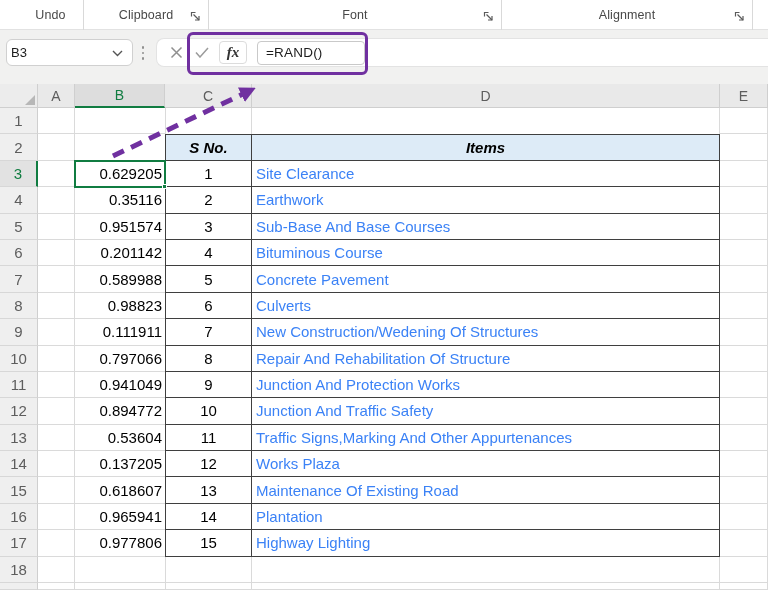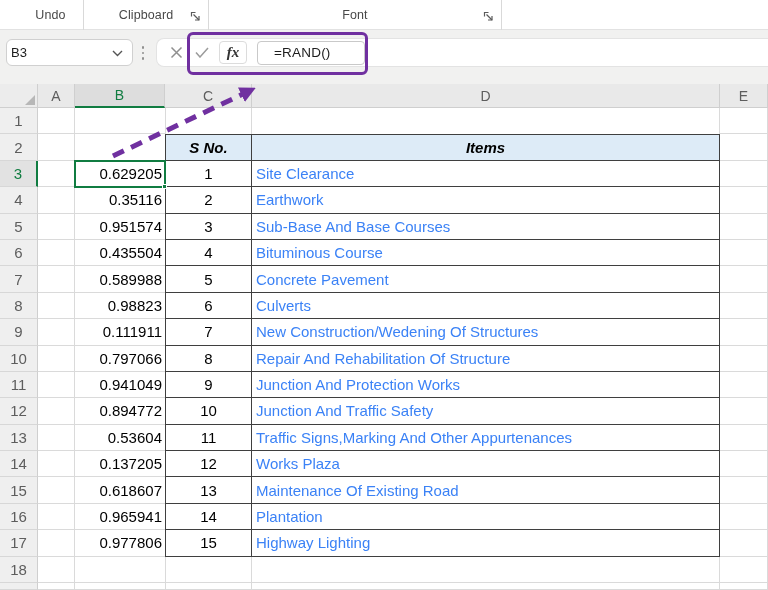--- a/index.html
+++ b/index.html
@@ -34,21 +34,21 @@
   .fbar { position:absolute; left:156px; top:8px; right:0; height:29px;
     background:#fff; border:1px solid #e3e3e3; border-right:none;
     border-radius:8px 0 0 8px; display:flex; align-items:center; }
   .fico { width:26px; height:23px; display:flex; align-items:center; justify-content:center; }
   .fico.cancel { margin-left:6px; }
   .fico.fx { border:1px solid #dcdcdc; border-radius:4px; margin-left:4px;
     font-family:"Liberation Serif", serif; font-style:italic; font-weight:600;
     font-size:15px; color:#333; width:28px; }
   .finput { margin-left:10px; width:108px; height:24px; background:#fff;
     border:1px solid #c9c9c9; border-radius:4px; font-size:13.5px; color:#1d1d1d;
-    display:flex; align-items:center; padding-left:16px; letter-spacing:.2px; }
+    display:flex; align-items:center; padding-left:8px; letter-spacing:.2px; }
 
   
   .hlbox { position:absolute; left:187px; top:2px; width:181px; height:43px;
     border:3px solid #7030A0; border-radius:6px; z-index:40; }
 
   
   .grid { position:absolute; left:0; top:84px; width:768px; height:506px; background:#fff; }
   table.sheet { border-collapse:separate; border-spacing:0; table-layout:fixed; width:768px; }
   .sheet th, .sheet td { padding:0; vertical-align:middle; font-size:15px;
     overflow:hidden; white-space:nowrap; }
@@ -103,20 +103,28 @@
       </svg>
     </div>
     <div class="rgroup g-font">
       <span class="glabel">Font</span>
       <svg class="launcher" viewBox="0 0 11 11" fill="none" stroke="#5a5a5a" stroke-width="1.2">
         <path d="M1.5 5.5 V1.5 H5.5"></path>
           <path d="M3.5 3.5 L9 9"></path>
           <path d="M9 5 V9 H5"></path>
       </svg>
     </div>
+    <div class="rgroup g-alignment">
+      <span class="glabel">Alignment</span>
+      <svg class="launcher" viewBox="0 0 11 11" fill="none" stroke="#5a5a5a" stroke-width="1.2">
+        <path d="M1.5 5.5 V1.5 H5.5"></path>
+          <path d="M3.5 3.5 L9 9"></path>
+          <path d="M9 5 V9 H5"></path>
+      </svg>
+    </div>
   </div>
 
   <div class="fstrip">
     <div class="namebox">
       <span class="nbtext">B3</span>
       <svg class="nbchev" width="11" height="7" viewBox="0 0 11 7" fill="none" stroke="#555" stroke-width="1.4">
         <path d="M1 1 L5.5 5.5 L10 1"></path>
       </svg>
     </div>
     <div class="splitdots">
@@ -198,21 +206,21 @@
             <th class="rowhead">5</th>
             <td class="gcell"></td>
             <td class="gcell bcol num">0.951574</td>
             <td class="tb lft cnum">3</td>
             <td class="tb item">Sub-Base And Base Courses</td>
             <td class="gcell"></td>
           </tr>
           <tr style="height: 26.4px;">
             <th class="rowhead">6</th>
             <td class="gcell"></td>
-            <td class="gcell bcol num">0.435504</td>
+            <td class="gcell bcol num">0.201142</td>
             <td class="tb lft cnum">4</td>
             <td class="tb item">Bituminous Course</td>
             <td class="gcell"></td>
           </tr>
           <tr style="height: 26.4px;">
             <th class="rowhead">7</th>
             <td class="gcell"></td>
             <td class="gcell bcol num">0.589988</td>
             <td class="tb lft cnum">5</td>
             <td class="tb item">Concrete Pavement</td>

